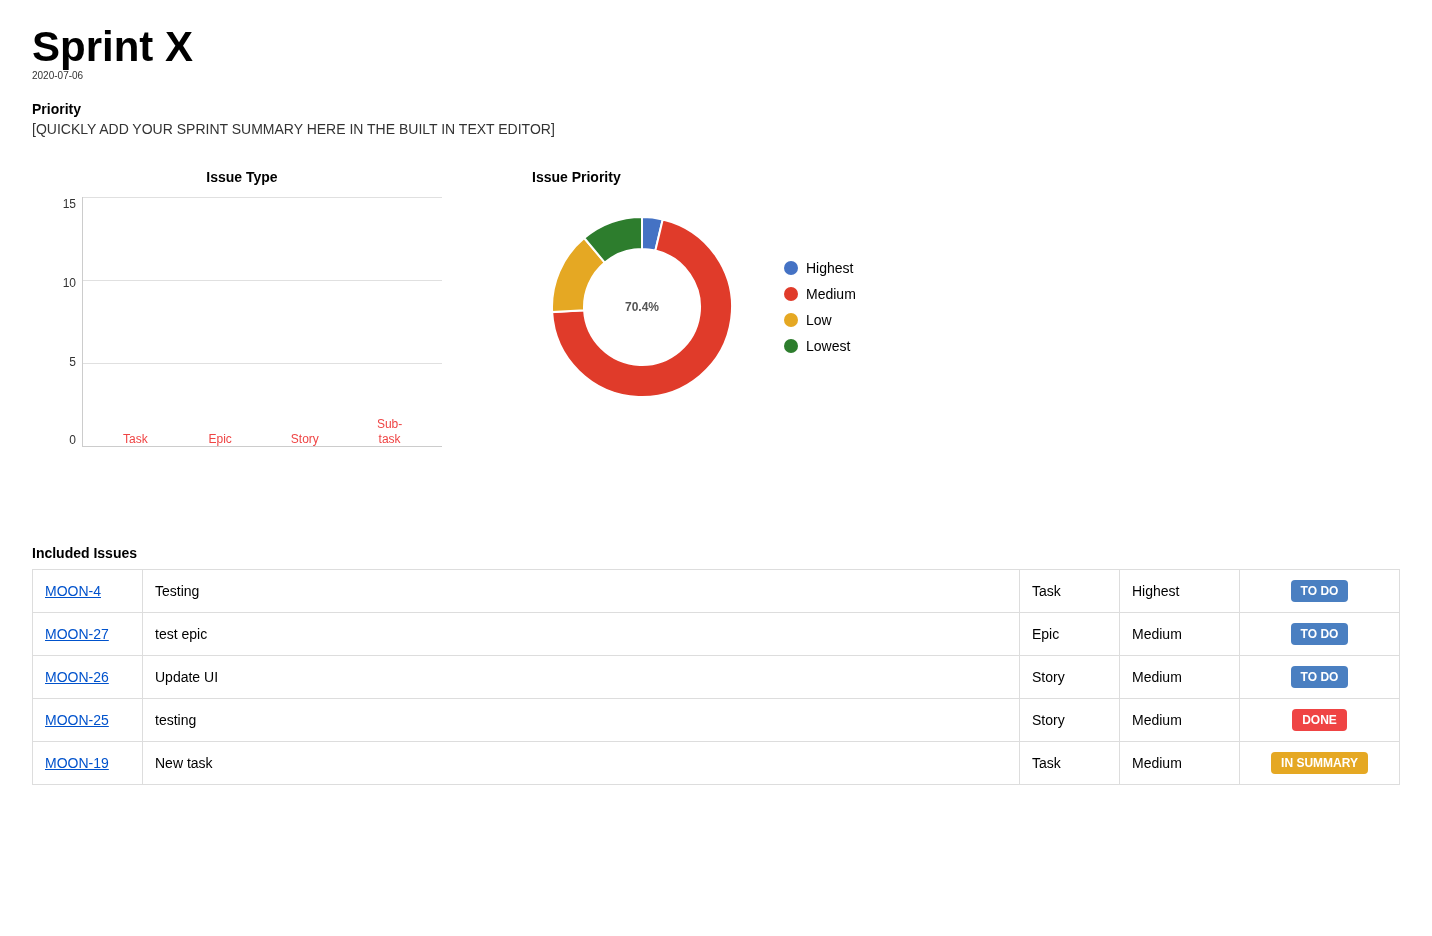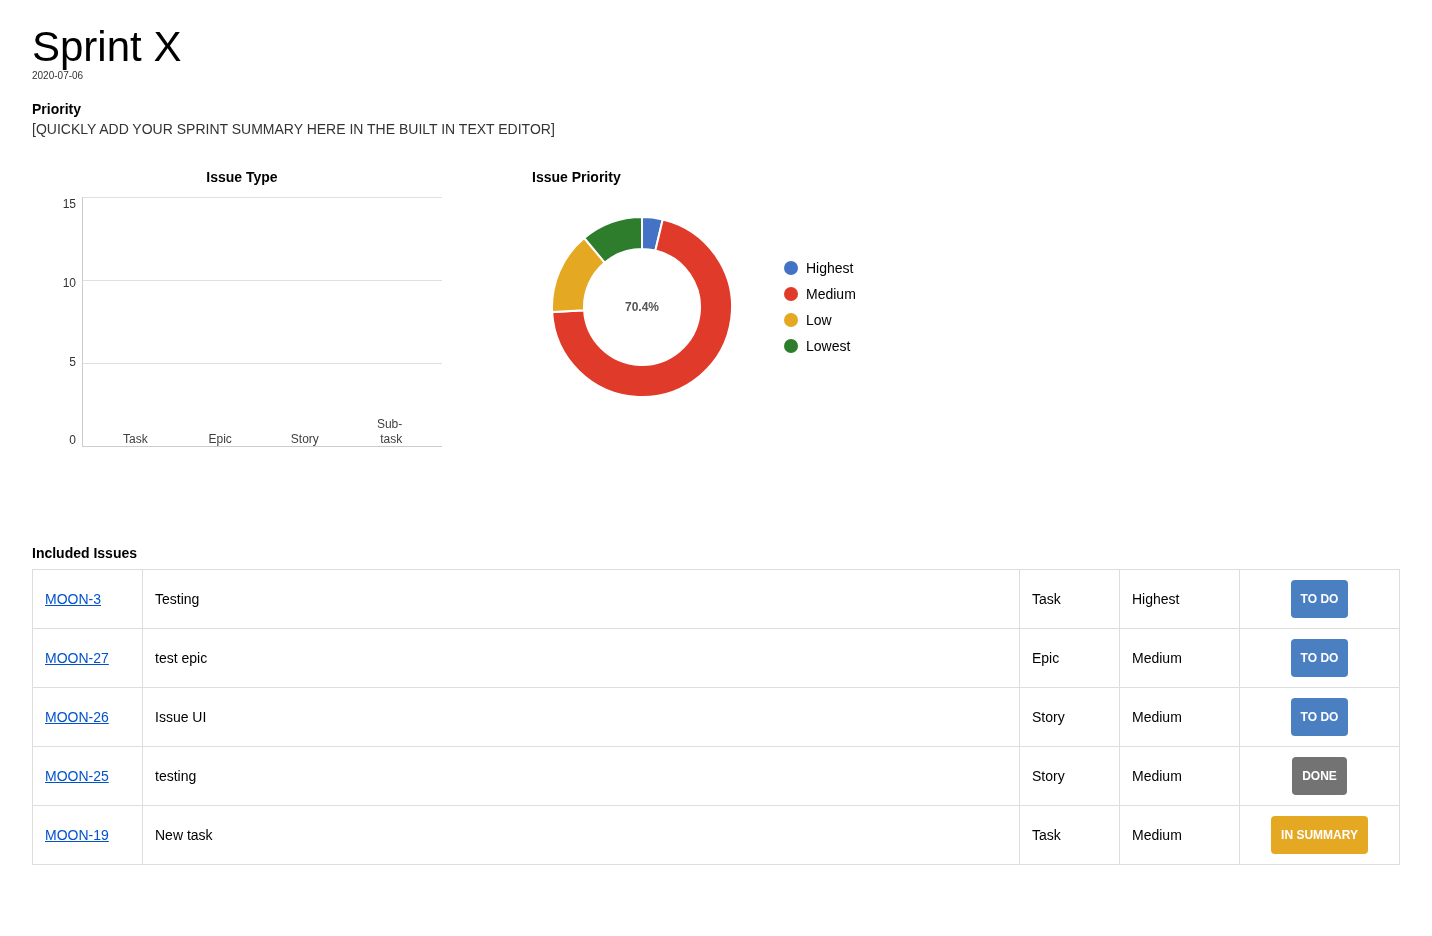--- a/index.html
+++ b/index.html
@@ -1,35 +1,35 @@
 <!DOCTYPE html>
 <html><head>
   <meta charset="utf-8">
   <style>
     * { box-sizing: border-box; margin: 0; padding: 0; }
     body { font-family: -apple-system, BlinkMacSystemFont, 'Segoe UI', Arial, sans-serif; background: #fff; color: #000; padding: 24px 32px; font-size: 14px; }
 
-    [data-name="page-title"] { font-size: 42px; font-weight: 400; line-height: 1.1; }
+    [data-name="page-title"] { font-size: 42px; font-weight: 700; line-height: 1.1; }
     [data-name="sprint-date"] { font-size: 10px; color: #333; }
     [data-name="overview-heading"] { font-weight: 700; font-size: 14px; margin-top: 20px; }
     [data-name="overview-text"] { font-size: 14px; color: #333; margin-top: 4px; }
 
     .charts-row { display: flex; flex-direction: row; gap: 80px; margin-top: 32px; align-items: flex-start; }
 
     
     .bar-chart-container { width: 420px; }
     [data-name="bar-chart-title"] { font-weight: 700; font-size: 14px; text-align: center; margin-bottom: 12px; }
     .bar-chart { position: relative; width: 400px; height: 300px; margin: 0 auto; }
     .bar-chart-inner { position: absolute; left: 40px; top: 0; right: 0; bottom: 50px; border-left: 1px solid #ccc; border-bottom: 1px solid #ccc; }
     .grid-lines { position: absolute; left: 0; right: 0; top: 0; bottom: 0; }
     .grid-line { position: absolute; left: 0; right: 0; border-top: 1px solid #e0e0e0; }
     .bars-area { position: absolute; left: 0; right: 0; top: 0; bottom: 0; display: flex; align-items: flex-end; justify-content: space-around; padding: 0 10px; }
     .bar-group { display: flex; flex-direction: column; align-items: center; gap: 4px; }
     .bar { background: #5b7fce; width: 48px; }
-    .bar-label { font-size: 12px; text-align: right; color: #404040; margin-top: 6px; line-height: 1.2; }
+    .bar-label { font-size: 12px; text-align: center; color: #ef4444; margin-top: 6px; line-height: 1.2; }
     .y-axis-labels { position: absolute; left: 0; top: 0; bottom: 50px; width: 40px; display: flex; flex-direction: column; justify-content: space-between; align-items: flex-end; padding-right: 6px; }
     .y-label { font-size: 12px; color: #333; }
 
     
     .donut-chart-container { width: 460px; }
     [data-name="donut-chart-title"] { font-weight: 700; font-size: 14px; margin-bottom: 12px; }
     .donut-wrapper { display: flex; align-items: center; gap: 32px; }
     .donut-svg-wrap { position: relative; width: 220px; height: 220px; }
     .donut-label { position: absolute; top: 50%; left: 50%; transform: translate(-50%, -50%); font-size: 12px; font-weight: 600; color: #555; }
     .donut-legend { display: flex; flex-direction: column; gap: 10px; }
@@ -38,23 +38,23 @@
 
     
     [data-name="issues-heading"] { font-weight: 700; font-size: 14px; margin-top: 48px; margin-bottom: 8px; }
     .issues-table { width: 100%; border-collapse: collapse; }
     .issues-table td { padding: 10px 12px; border: 1px solid #ddd; font-size: 14px; vertical-align: middle; }
     .issues-table tr td:first-child { color: #0052cc; text-decoration: underline; cursor: pointer; width: 110px; }
     .issues-table tr td:nth-child(3) { width: 100px; }
     .issues-table tr td:nth-child(4) { width: 120px; }
     .issues-table tr td:last-child { width: 160px; text-align: center; }
 
-    .badge { display: inline-block; padding: 12px 10px; border-radius: 4px; font-size: 12px; font-weight: 700; color: #fff; }
+    .badge { display: inline-block; padding: 4px 10px; border-radius: 4px; font-size: 12px; font-weight: 700; color: #fff; }
     .badge-todo { background: #4a7fc1; }
-    .badge-done { background: #737373; }
+    .badge-done { background: #ef4444; }
     .badge-inprogress { background: #e5a823; }
   </style>
 </head>
 <body>
 
 <h1 data-name="page-title">Sprint X</h1>
 <div data-name="sprint-date">2020-07-06</div>
 
 <div data-name="overview-heading">Priority</div>
 <div data-name="overview-text">[QUICKLY ADD YOUR SPRINT SUMMARY HERE IN THE BUILT IN TEXT EDITOR]</div>
@@ -129,36 +129,36 @@
           </div>
         </div>
     </div>
   </div>
 </div>
 
 <div data-name="issues-heading">Included Issues</div>
 <table class="issues-table" data-name="issues-table">
   <tbody id="issues-tbody">
       <tr data-name="table-row">
-        <td data-name="issue-id">MOON-3</td>
+        <td data-name="issue-id">MOON-4</td>
         <td data-name="issue-title">Testing</td>
         <td data-name="issue-type">Task</td>
         <td data-name="issue-priority">Highest</td>
         <td data-name="issue-status"><span class="badge badge-todo" data-name="status-badge">TO DO</span></td>
       </tr>
       <tr data-name="table-row">
         <td data-name="issue-id">MOON-27</td>
         <td data-name="issue-title">test epic</td>
         <td data-name="issue-type">Epic</td>
         <td data-name="issue-priority">Medium</td>
         <td data-name="issue-status"><span class="badge badge-todo" data-name="status-badge">TO DO</span></td>
       </tr>
       <tr data-name="table-row">
         <td data-name="issue-id">MOON-26</td>
-        <td data-name="issue-title">Issue UI</td>
+        <td data-name="issue-title">Update UI</td>
         <td data-name="issue-type">Story</td>
         <td data-name="issue-priority">Medium</td>
         <td data-name="issue-status"><span class="badge badge-todo" data-name="status-badge">TO DO</span></td>
       </tr>
       <tr data-name="table-row">
         <td data-name="issue-id">MOON-25</td>
         <td data-name="issue-title">testing</td>
         <td data-name="issue-type">Story</td>
         <td data-name="issue-priority">Medium</td>
         <td data-name="issue-status"><span class="badge badge-done" data-name="status-badge">DONE</span></td>

